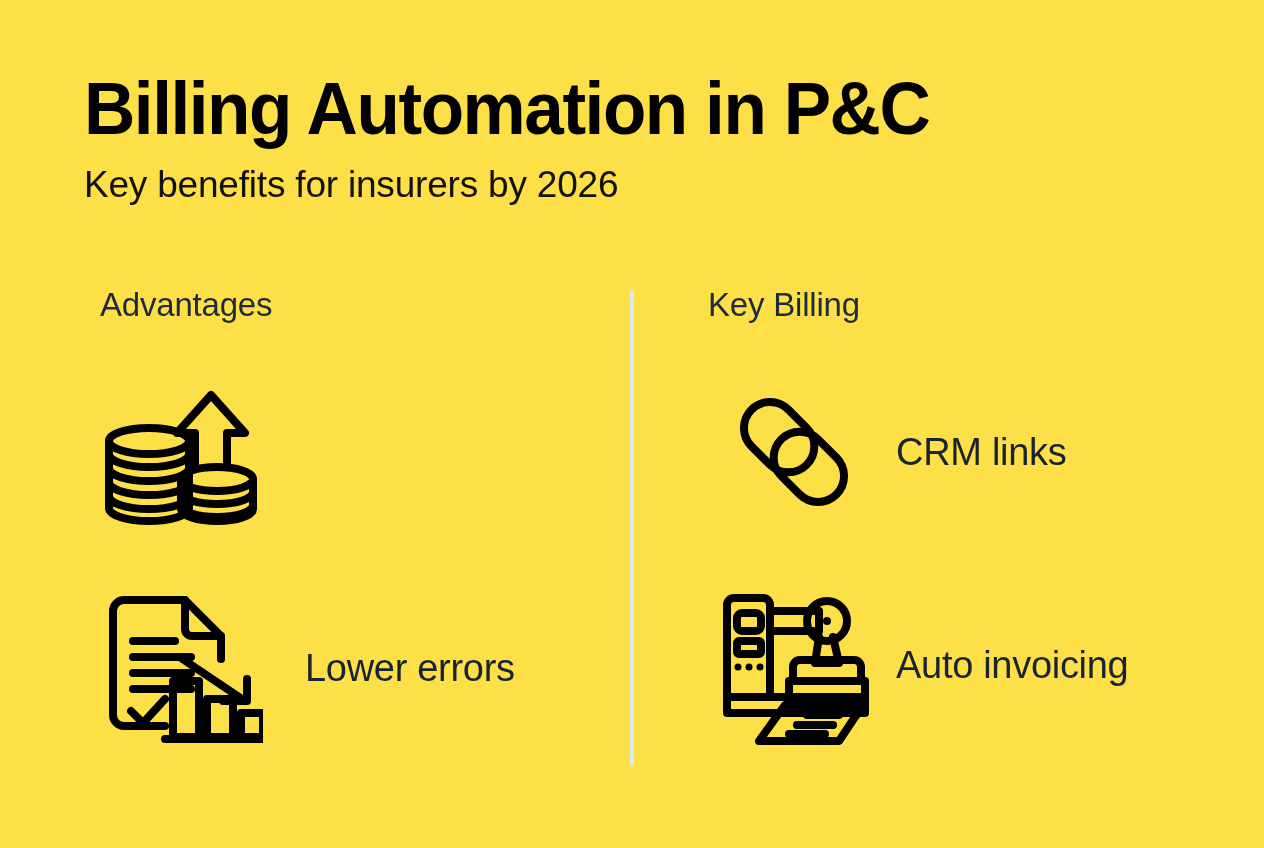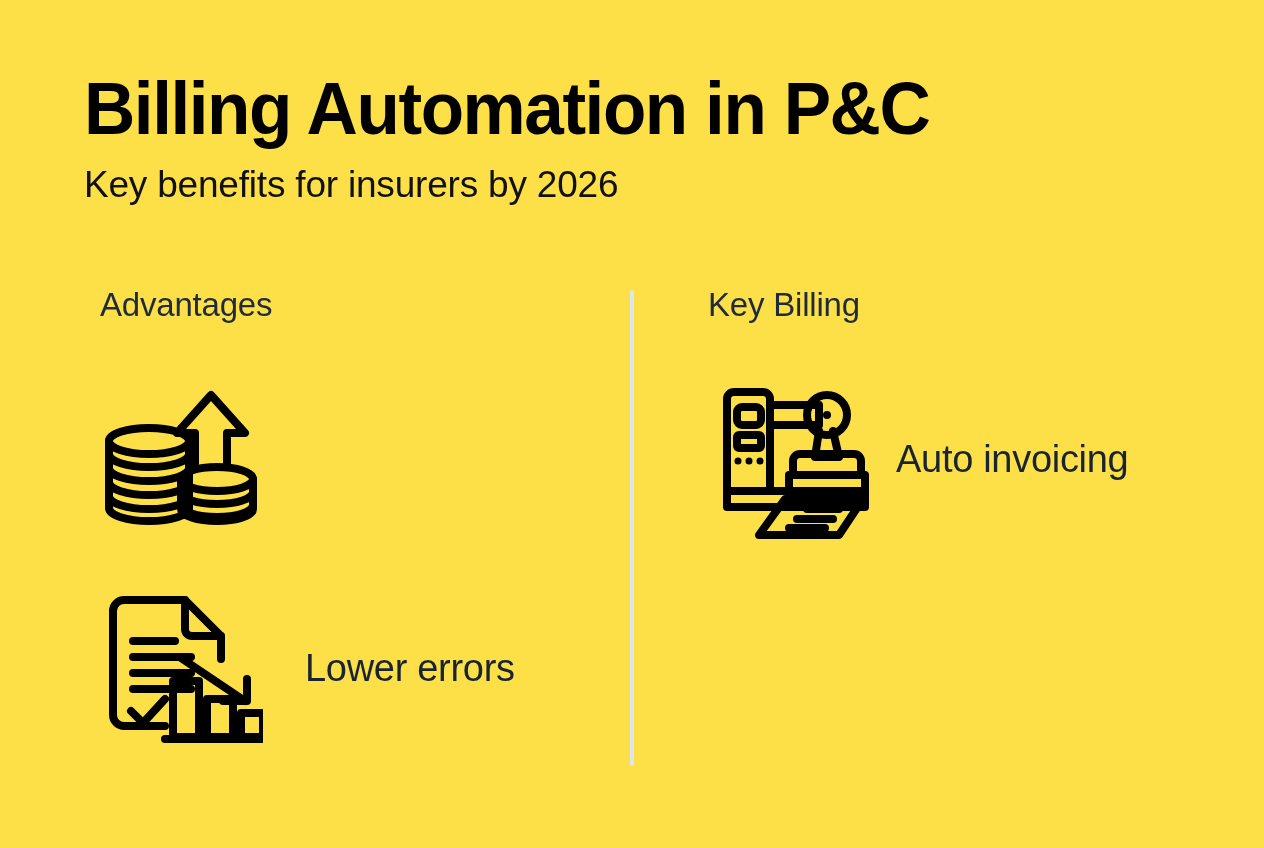--- a/index.html
+++ b/index.html
@@ -186,20 +186,35 @@
             <path d="M62 150 H160"></path>
           </svg>
         </span>
         <span class="feature-label">Lower errors</span>
       </div>
     </div>
 
     <div class="column col-right">
       <h2 class="col-heading">Key Billing</h2>
 
+      <div class="feature row-crm">
+        <span class="feature-icon">
+          <svg width="150" height="148" viewBox="0 0 150 148" fill="none" stroke="#000000" stroke-width="8" stroke-linecap="round" stroke-linejoin="round">
+            <g transform="rotate(-45 75 74)">
+
+              <path d="M75 14 h0 a26 26 0 0 1 26 26 v26 a26 26 0 0 1 -26 26 a26 26 0 0 1 -26 -26 v-26 a26 26 0 0 1 26 -26 z"></path>
+
+              <path d="M75 56 a26 26 0 0 1 26 26 v26 a26 26 0 0 1 -26 26 a26 26 0 0 1 -26 -26 v-26 a26 26 0 0 1 26 -26 z"></path>
+
+              <path d="M62 62 a13 13 0 0 1 26 0 v20 a13 13 0 0 1 -26 0 z" stroke-width="0"></path>
+            </g>
+          </svg>
+        </span>
+        <span class="feature-label">CRM links</span>
+      </div>
 
       <div class="feature row-invoicing">
         <span class="feature-icon">
           <svg width="158" height="162" viewBox="0 0 158 162" fill="none" stroke="#000000" stroke-width="8" stroke-linecap="round" stroke-linejoin="round">
 
             <path d="M12 20 c0 -4 3 -7 7 -7 H48 c4 0 7 3 7 7 V112 H12 Z"></path>
             <rect x="22" y="28" width="24" height="18" rx="5"></rect>
             <rect x="22" y="56" width="24" height="13" rx="2"></rect>
             <circle cx="23" cy="82" r="3.5" fill="#000" stroke="none"></circle>
             <circle cx="34" cy="82" r="3.5" fill="#000" stroke="none"></circle>

